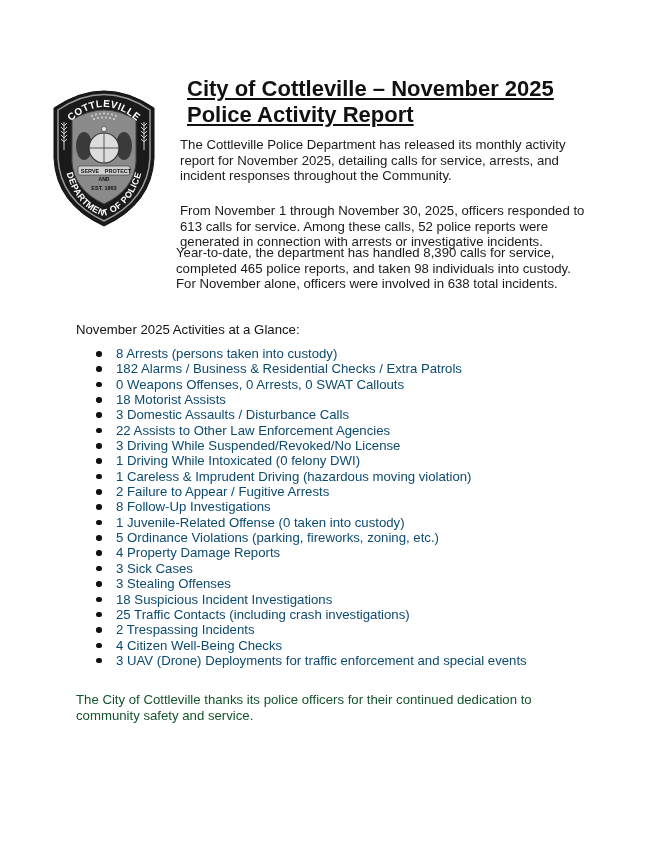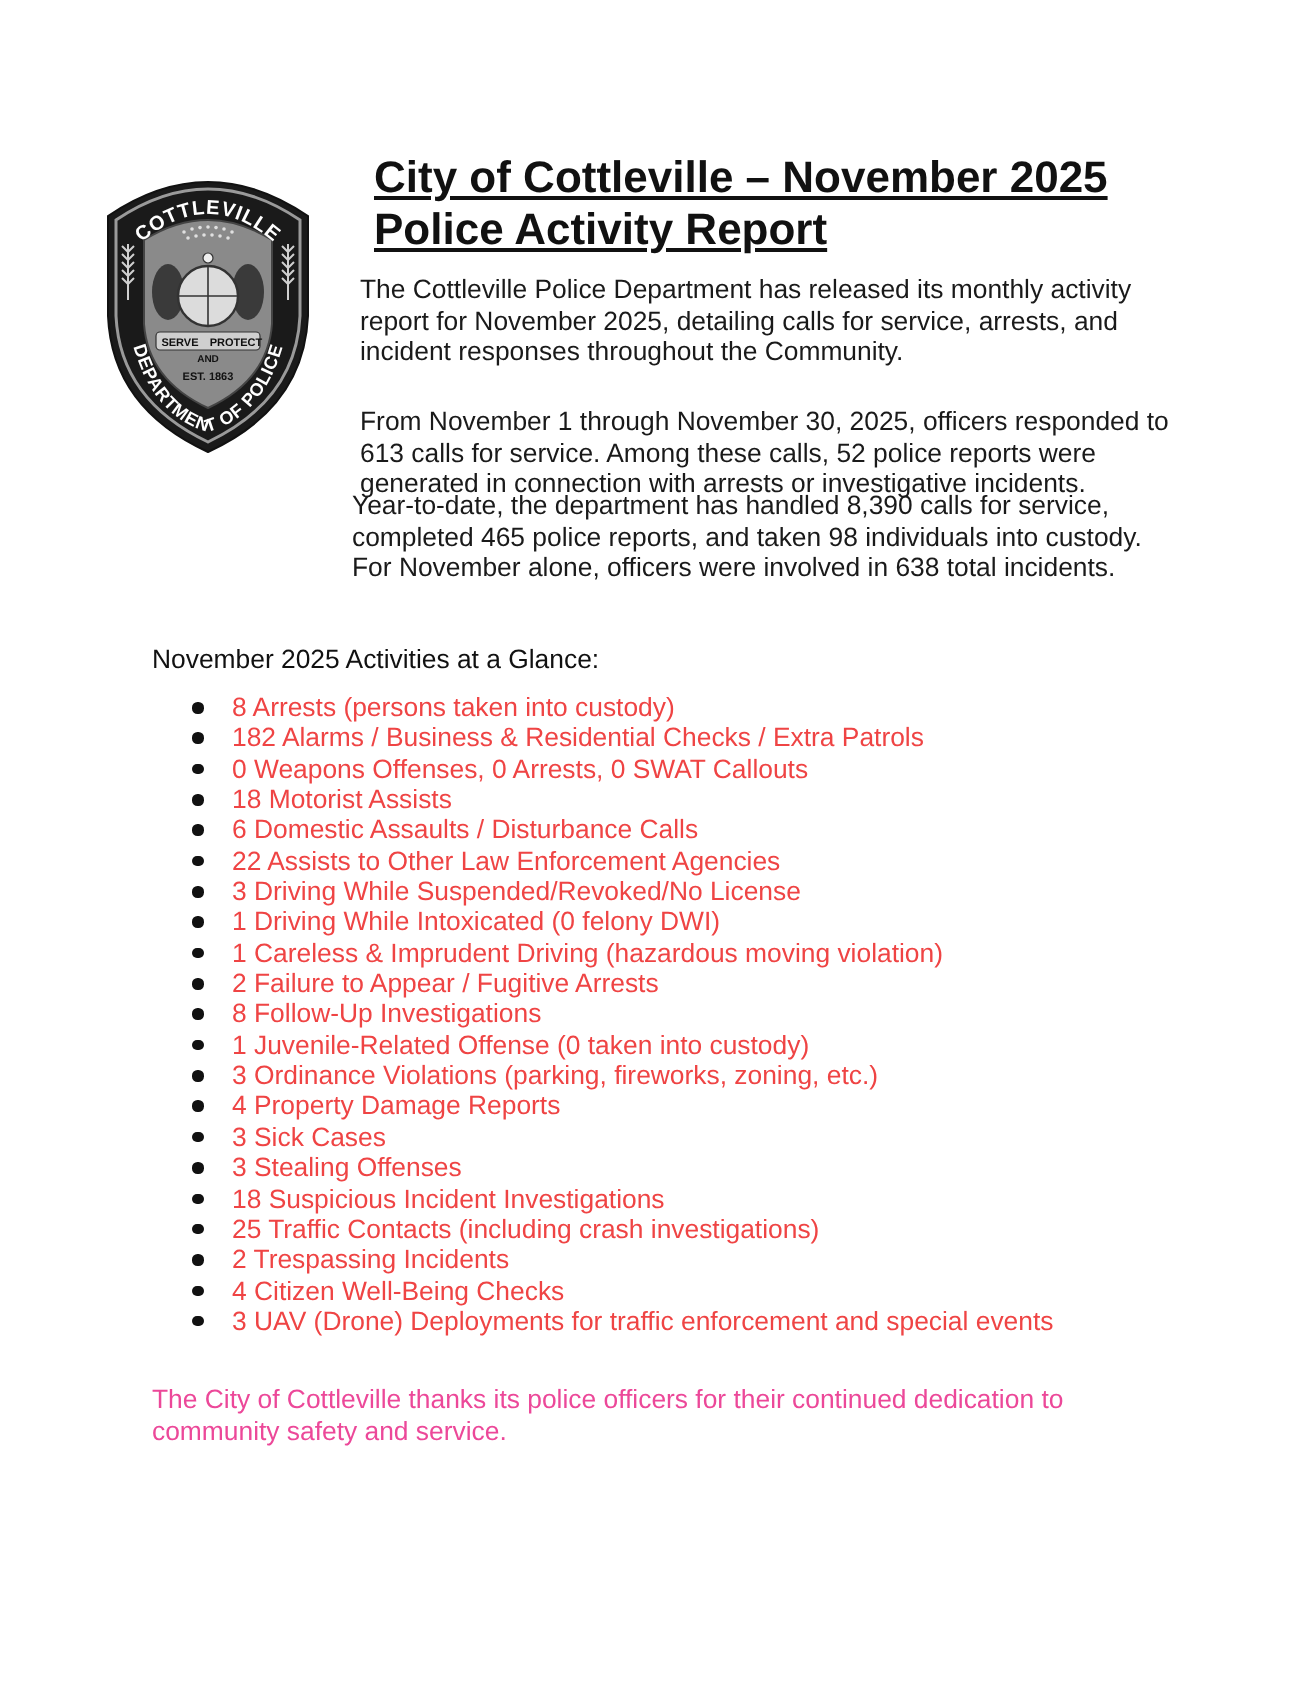--- a/index.html
+++ b/index.html
@@ -9,23 +9,23 @@
   .title { position: absolute; left: 187px; top: 76px; margin: 0;
            font-family: "Liberation Sans", sans-serif; font-weight: bold;
            font-size: 22px; line-height: 26px; text-decoration: underline;
            text-underline-offset: 2px; text-decoration-thickness: 2px; color: #111; width: 420px; }
   .p { position: absolute; font-size: 13.2px; line-height: 15.5px; margin: 0; color: #1a1a1a; }
   .p1 { left: 180px; top: 137px; width: 400px; }
   .p2 { left: 180px; top: 203px; width: 410px; }
   .p3 { left: 176px; top: 245px; width: 410px; }
   .glance { position: absolute; left: 76px; top: 322px; font-weight: normal; font-size: 13.2px; margin: 0; }
   .list { position: absolute; left: 96px; top: 346px; margin: 0; padding: 0; list-style: none; }
-  .list li { position: relative; padding-left: 20px; font-size: 13.2px; line-height: 15.35px; color: #ef4444; white-space: nowrap; }
+  .list li { position: relative; padding-left: 20px; font-size: 13.2px; line-height: 15.35px; color: #0c4a6e; white-space: nowrap; }
   .list li .bullet { position: absolute; left: 0; top: 5px; width: 5.5px; height: 5.5px; border-radius: 50%; background: #111; }
-  .closing { position: absolute; left: 76px; top: 692px; width: 470px; font-size: 13.2px; line-height: 15.5px; margin: 0; color: #ec4899; }
+  .closing { position: absolute; left: 76px; top: 692px; width: 470px; font-size: 13.2px; line-height: 15.5px; margin: 0; color: #14532d; }
 </style>
 </head>
 <body>
 
 <svg class="badge" viewBox="0 0 112 150" xmlns="http://www.w3.org/2000/svg">
   <defs>
     <path id="topArc" d="M22,44 Q56,14 90,44"></path>
     <path id="botArc" d="M14,70 Q20,128 56,138 Q92,128 98,70"></path>
   </defs>
   <path d="M6,30 Q56,-4 106,30 L106,80 Q104,126 56,148 Q8,126 6,80 Z" fill="#1a1a1a" stroke="#111" stroke-width="1"></path>
@@ -79,29 +79,29 @@
 <p class="p p2">From November 1 through November 30, 2025, officers responded to 613 calls for service. Among these calls, 52 police reports were generated in connection with arrests or investigative incidents.</p>
 <p class="p p3">Year-to-date, the department has handled 8,390 calls for service, completed 465 police reports, and taken 98 individuals into custody. For November alone, officers were involved in 638 total incidents.</p>
 
 <p class="glance">November 2025 Activities at a Glance:</p>
 
 <ul class="list">
   <li><span class="bullet"></span><span>8 Arrests (persons taken into custody)</span></li>
   <li><span class="bullet"></span><span>182 Alarms / Business &amp; Residential Checks / Extra Patrols</span></li>
   <li><span class="bullet"></span><span>0 Weapons Offenses, 0 Arrests, 0 SWAT Callouts</span></li>
   <li><span class="bullet"></span><span>18 Motorist Assists</span></li>
-  <li><span class="bullet"></span><span>6 Domestic Assaults / Disturbance Calls</span></li>
+  <li><span class="bullet"></span><span>3 Domestic Assaults / Disturbance Calls</span></li>
   <li><span class="bullet"></span><span>22 Assists to Other Law Enforcement Agencies</span></li>
   <li><span class="bullet"></span><span>3 Driving While Suspended/Revoked/No License</span></li>
   <li><span class="bullet"></span><span>1 Driving While Intoxicated (0 felony DWI)</span></li>
   <li><span class="bullet"></span><span>1 Careless &amp; Imprudent Driving (hazardous moving violation)</span></li>
   <li><span class="bullet"></span><span>2 Failure to Appear / Fugitive Arrests</span></li>
   <li><span class="bullet"></span><span>8 Follow-Up Investigations</span></li>
   <li><span class="bullet"></span><span>1 Juvenile-Related Offense (0 taken into custody)</span></li>
-  <li><span class="bullet"></span><span>3 Ordinance Violations (parking, fireworks, zoning, etc.)</span></li>
+  <li><span class="bullet"></span><span>5 Ordinance Violations (parking, fireworks, zoning, etc.)</span></li>
   <li><span class="bullet"></span><span>4 Property Damage Reports</span></li>
   <li><span class="bullet"></span><span>3 Sick Cases</span></li>
   <li><span class="bullet"></span><span>3 Stealing Offenses</span></li>
   <li><span class="bullet"></span><span>18 Suspicious Incident Investigations</span></li>
   <li><span class="bullet"></span><span>25 Traffic Contacts (including crash investigations)</span></li>
   <li><span class="bullet"></span><span>2 Trespassing Incidents</span></li>
   <li><span class="bullet"></span><span>4 Citizen Well-Being Checks</span></li>
   <li><span class="bullet"></span><span>3 UAV (Drone) Deployments for traffic enforcement and special events</span></li>
 </ul>
 

